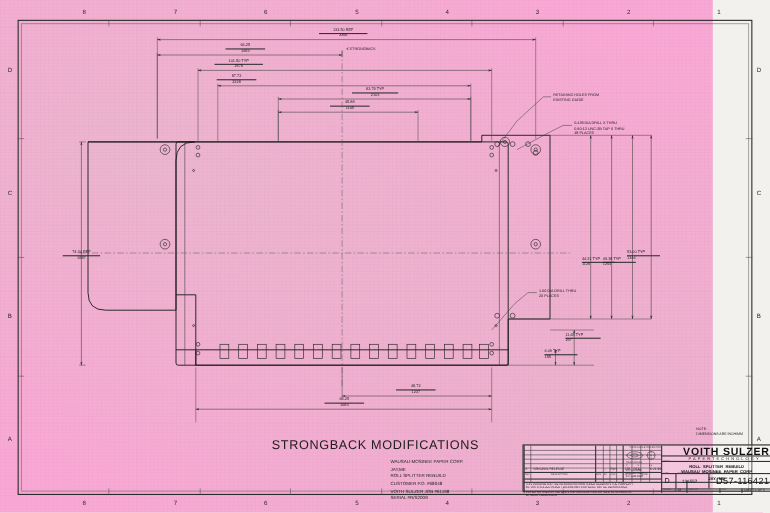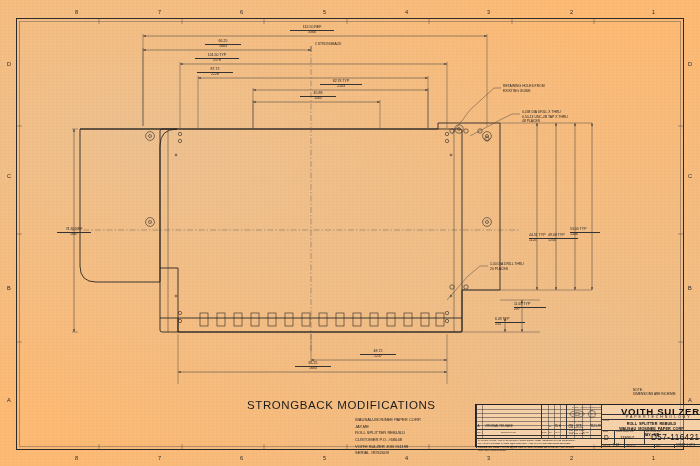--- a/index.html
+++ b/index.html
@@ -6,22 +6,22 @@
   html, body { margin:0; padding:0; }
   body {
     width:700px; height:466px;
     background:#f2f1ee;
     font-family:"Liberation Sans", sans-serif;
     color:#1a1a1a;
     overflow:hidden;
     position:relative;
   }
   #sheet {
-    position:absolute; left:0; top:0; width:700px; height:466px;
-    background:#fdba74;
+    position:absolute; left:0; top:0; width:648px; height:466px;
+    background:#f9a8d4;
   }
   
   #grain {
     position:absolute; inset:0;
     background:
       repeating-linear-gradient(0deg, rgba(0,0,0,0.012) 0 1px, rgba(255,255,255,0) 1px 3px),
       repeating-linear-gradient(90deg, rgba(0,0,0,0.010) 0 1px, rgba(255,255,255,0) 1px 4px),
       radial-gradient(ellipse at 20% 30%, rgba(210,205,195,0.35), rgba(255,255,255,0) 60%),
       radial-gradient(ellipse at 80% 75%, rgba(205,200,190,0.30), rgba(255,255,255,0) 65%);
     pointer-events:none;

